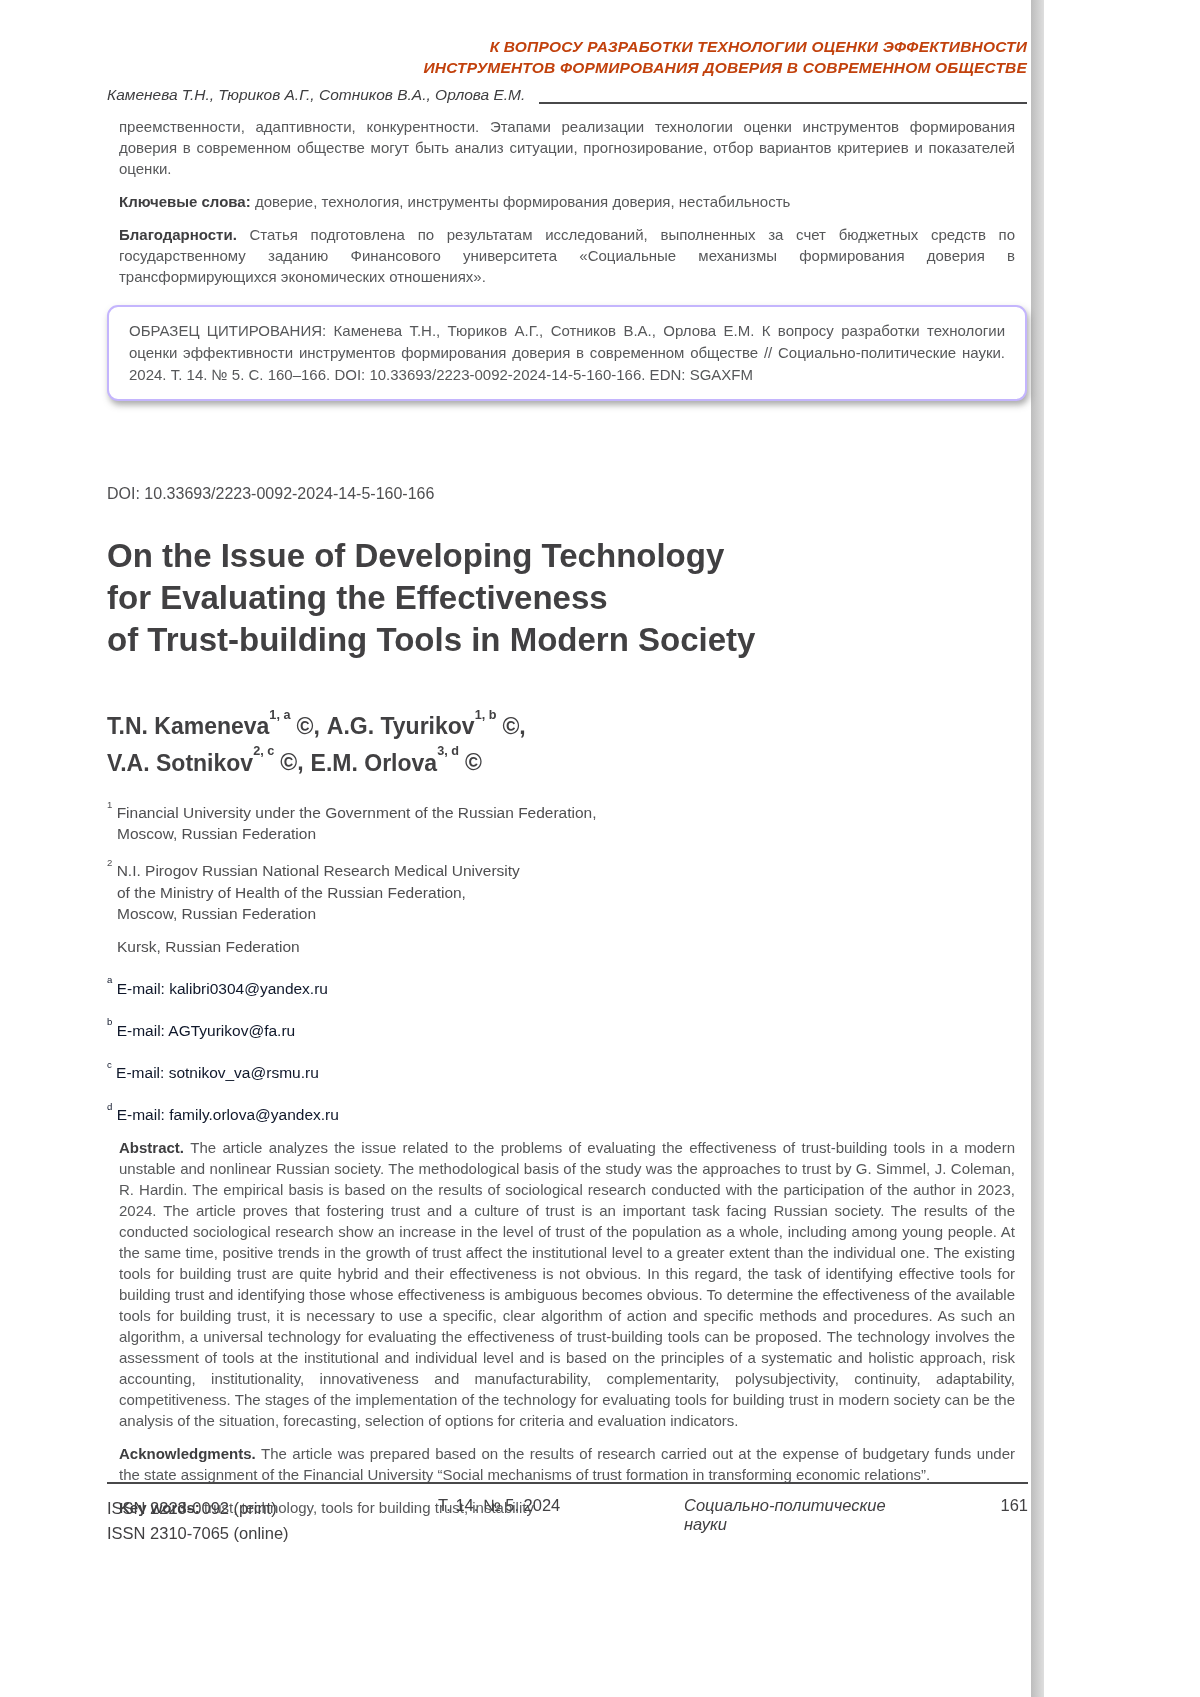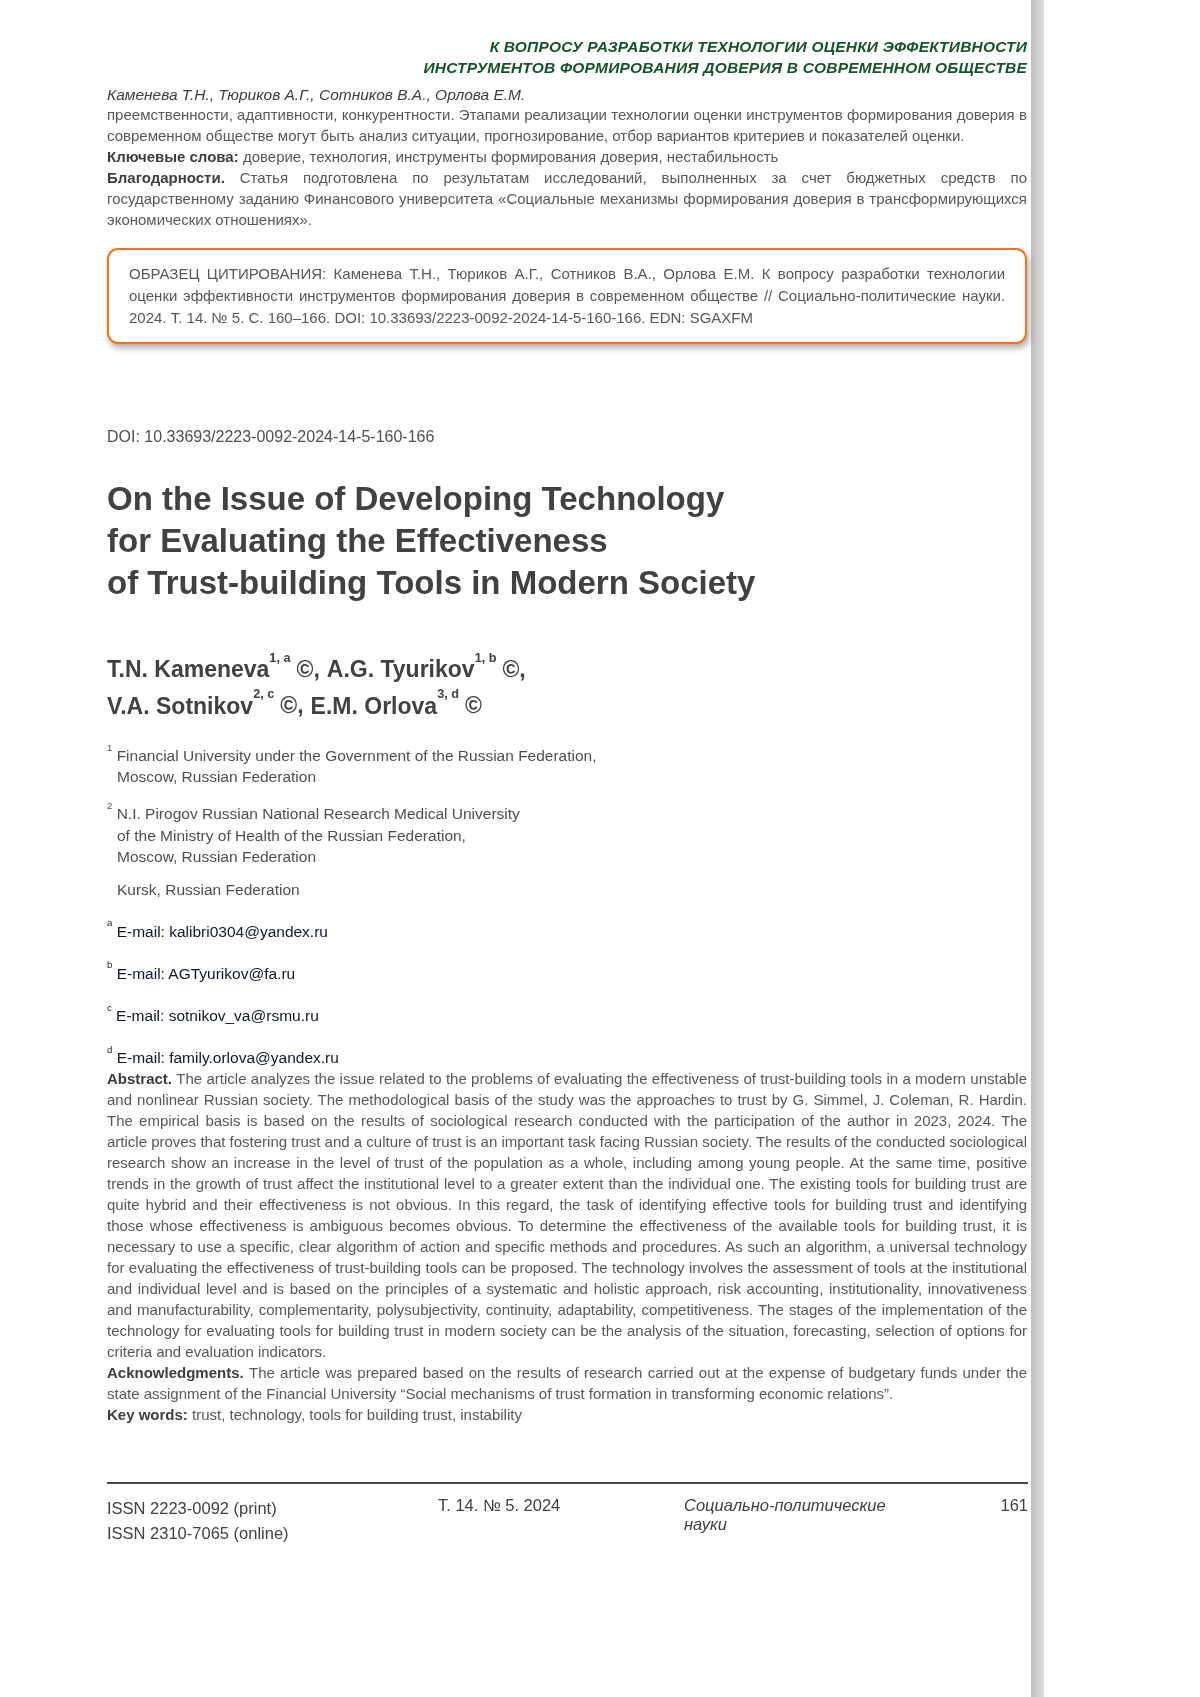--- a/index.html
+++ b/index.html
@@ -21,35 +21,35 @@
   }
   .content { position: absolute; left: 107px; top: 0; width: 920px; }
 
   .rh-title {
     margin-top: 36px;
     text-align: right;
     font-style: italic;
     font-weight: bold;
     font-size: 15.5px;
     line-height: 21px;
-    color: #14532d;
+    color: #c2410c;
     letter-spacing: 0.2px;
   }
-  .rh-row { display: flex; align-items: flex-start; margin-top: 8px; flex-direction: column; }
+  .rh-row { display: flex; align-items: flex-end; margin-top: 8px; }
   .rh-authors { font-style: italic; font-size: 15.5px; color: #3e3e40; white-space: nowrap; }
   .rh-rule { flex: 1; height: 2px; background: #48484a; margin-left: 14px; }
 
-  p.body-text { margin: 0; font-size: 15px; line-height: 21px; text-align: justify; color: #57585a; }
+  p.body-text { margin: 12px; font-size: 15px; line-height: 21px; text-align: justify; color: #57585a; }
   .lead { font-weight: bold; color: #3e3e40; }
   .mt-ru-abs { margin-top: 29px; }
   .mt-sm { margin-top: 13px; }
 
   .citation-box {
     margin-top: 18px;
-    border: 2px solid #f97316;
+    border: 2px solid #c4b5fd;
     border-radius: 11px;
     padding: 13px 20px;
     box-shadow: 2px 4px 6px rgba(90,90,90,0.5);
     font-size: 15px;
     line-height: 22px;
     text-align: justify;
     color: #57585a;
     background: #ffffff;
   }
 

